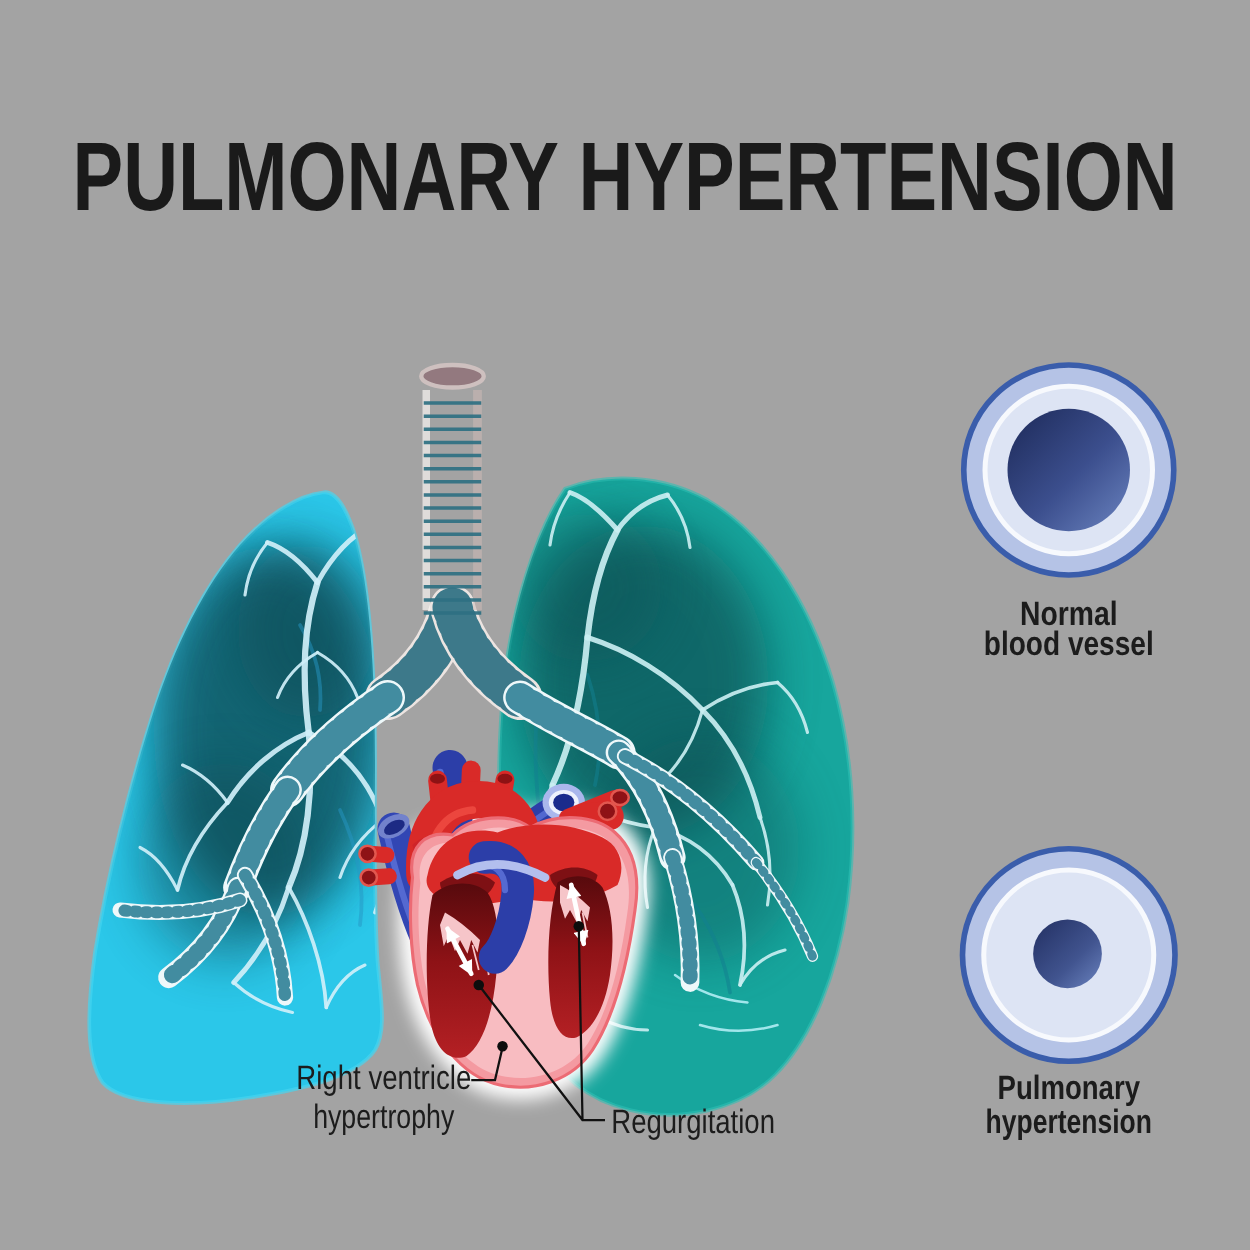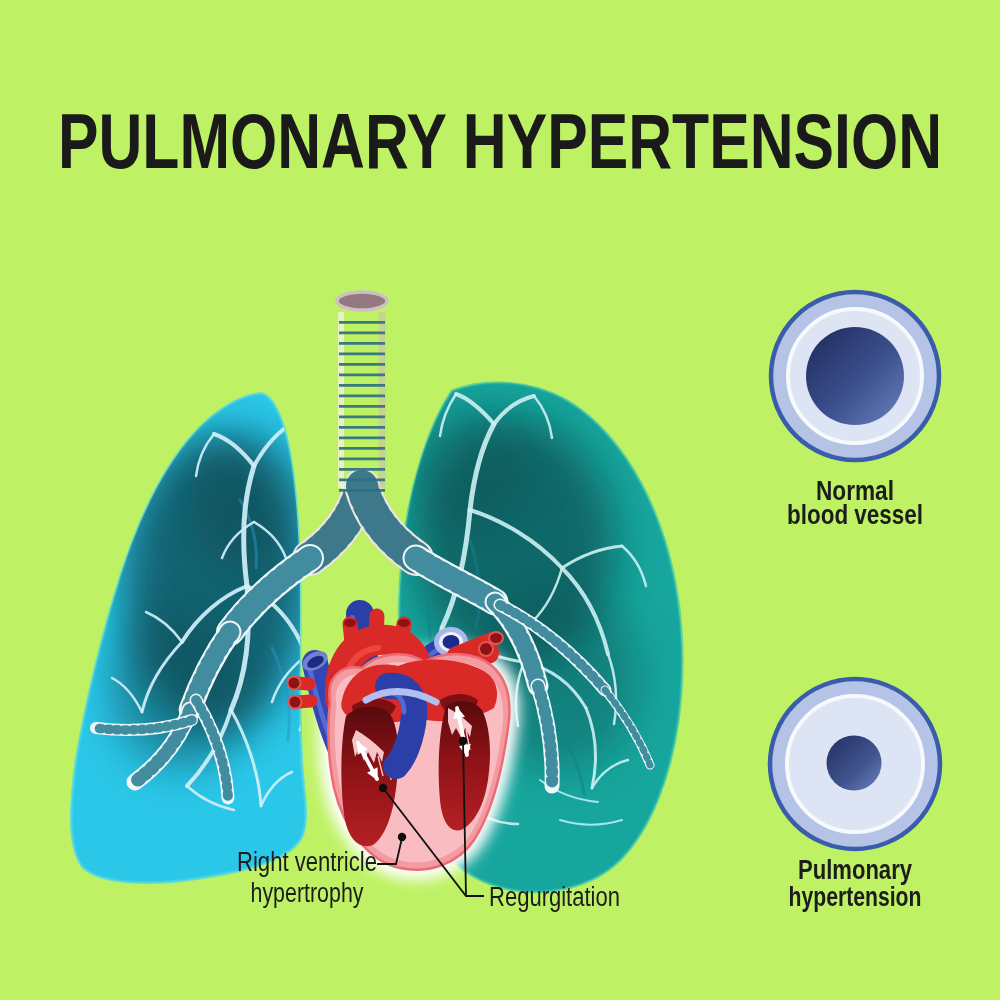--- a/index.html
+++ b/index.html
@@ -1,16 +1,16 @@
 <!DOCTYPE html>
 <html><head>
 <meta charset="utf-8">
 <style>
   html,body{margin:0;padding:0;background:#ffffff;}
-  .stage{width:1000px;height:1000px;position:relative;background:#bef264;overflow:hidden;
+  .stage{width:1000px;height:1000px;position:relative;background:#a3a3a3;overflow:hidden;
          font-family:"Liberation Sans", sans-serif;}
   svg text{font-family:"Liberation Sans", sans-serif;}
   .title-text{font-weight:700;}
   .vessel-label{font-weight:700;}
   .heart-label{font-weight:400;}
 </style>
 </head>
 <body>
 
 <div class="stage">

